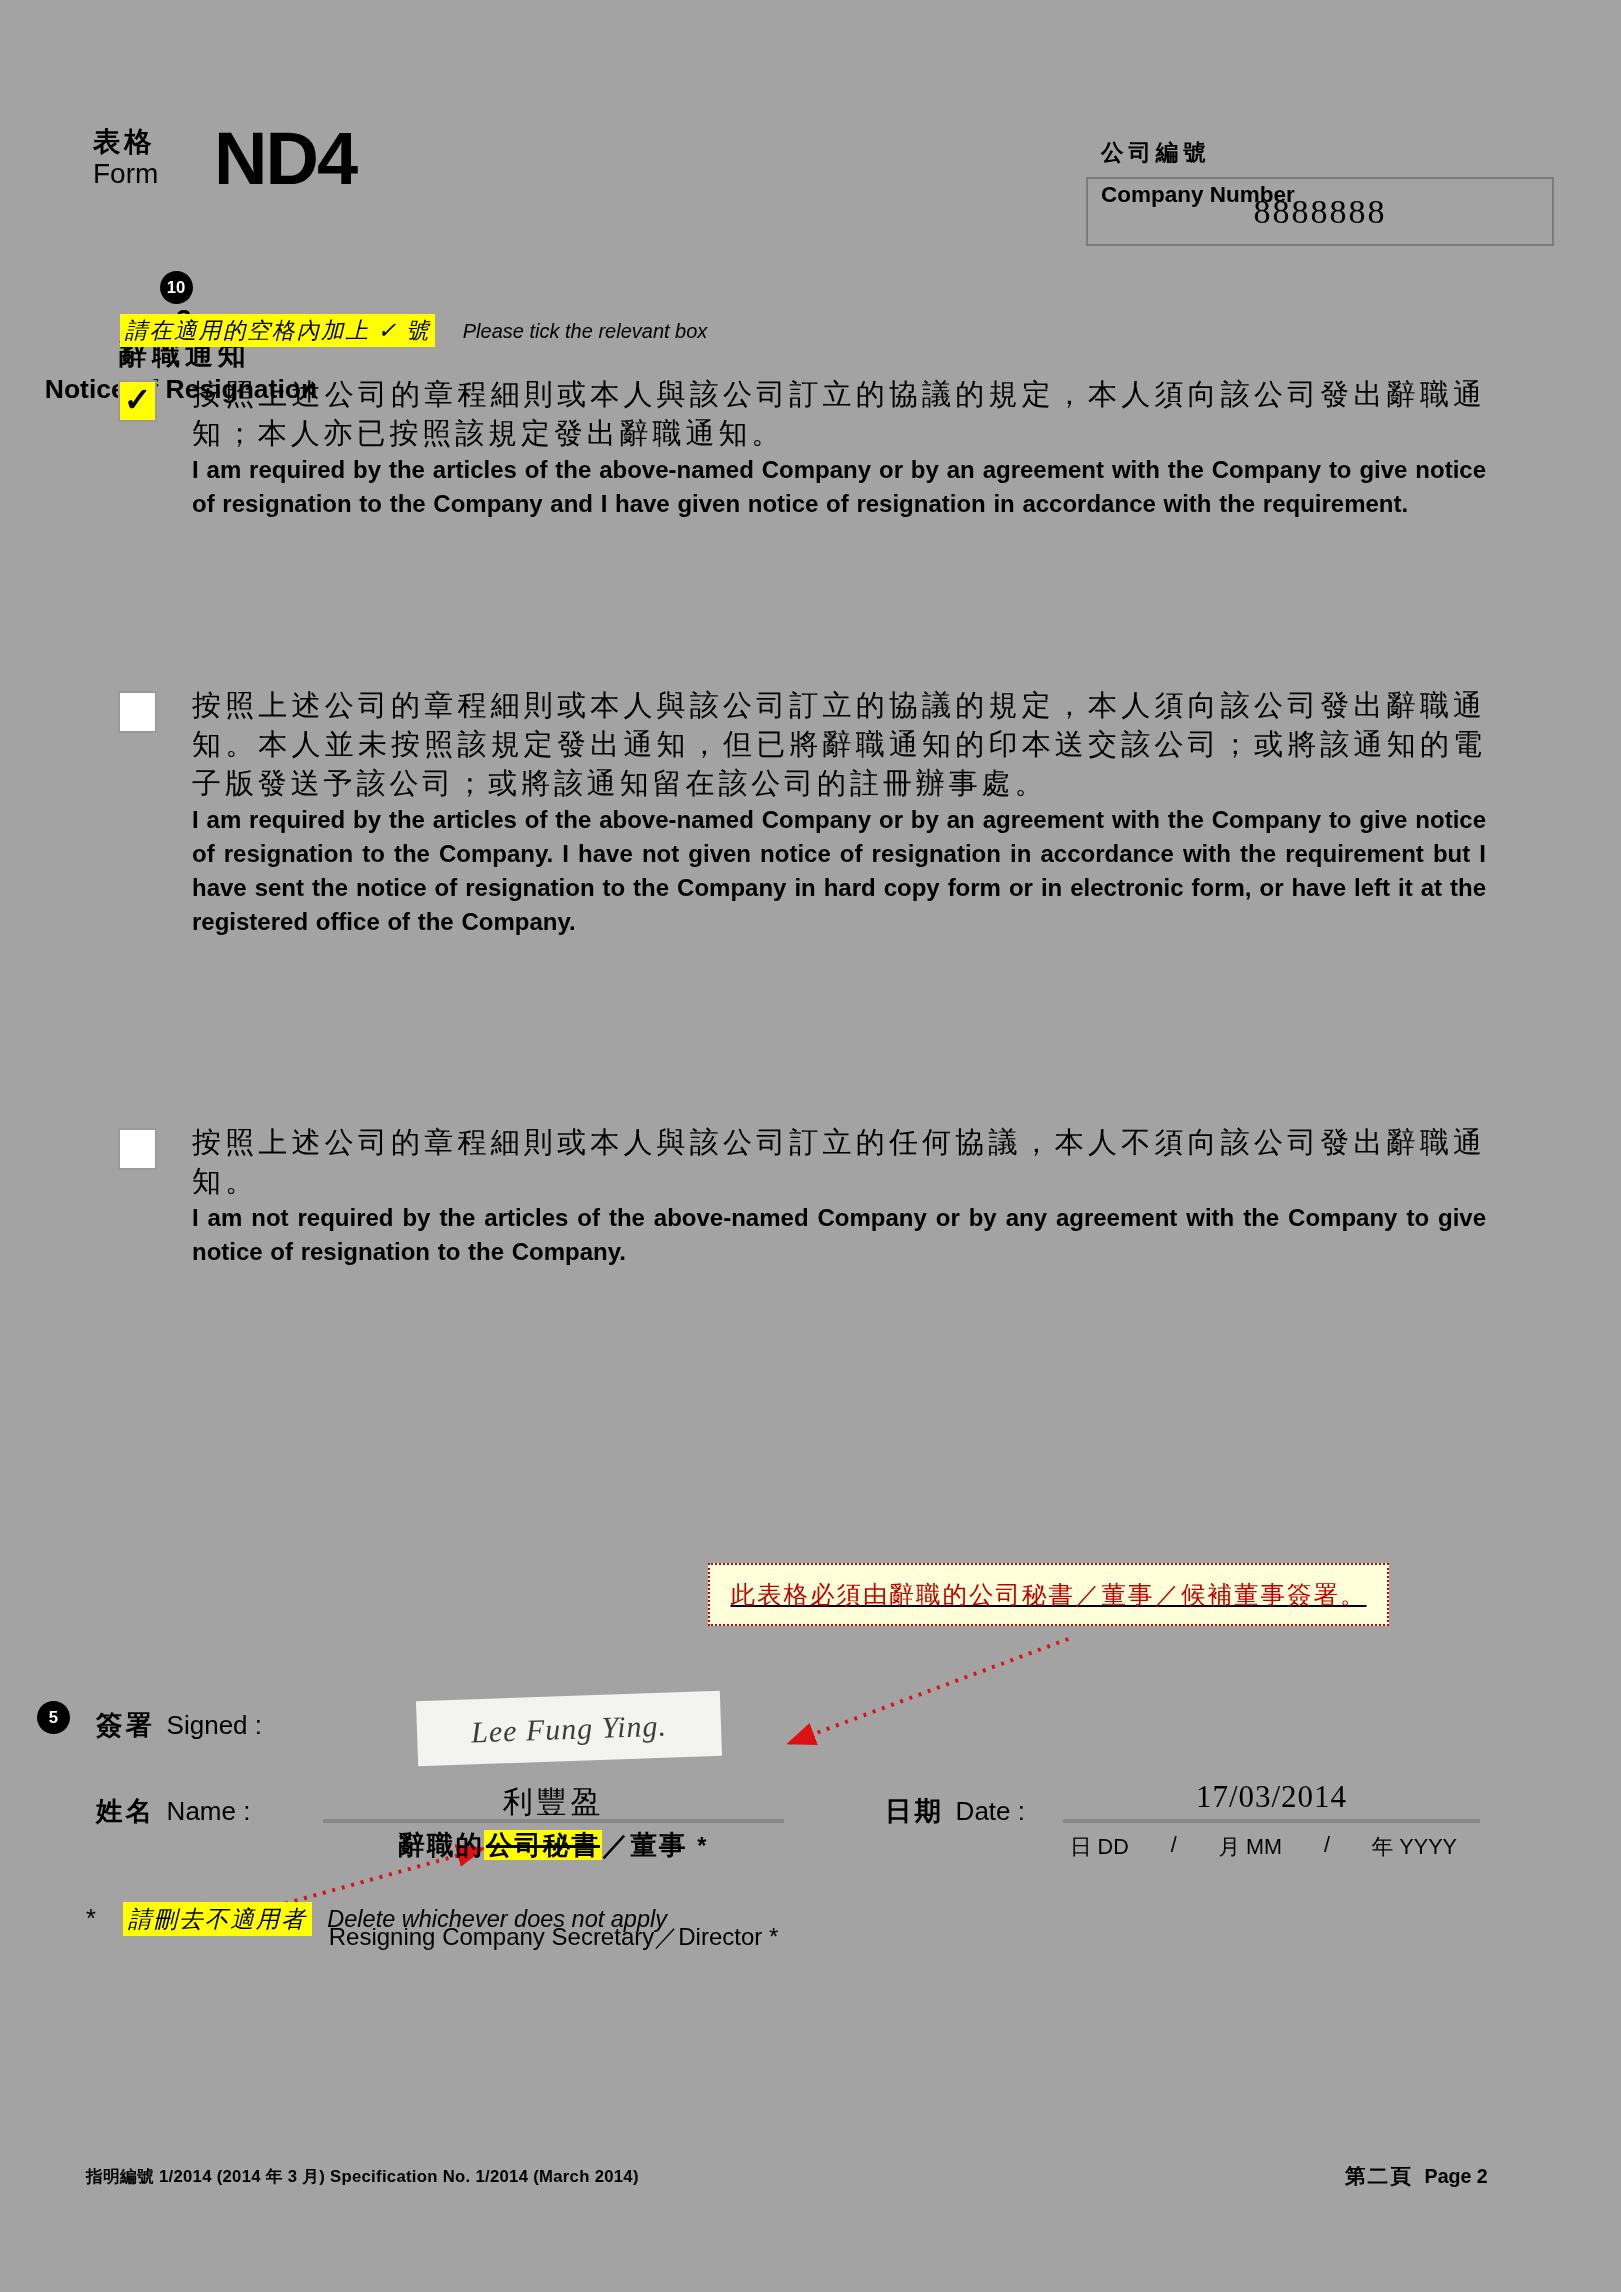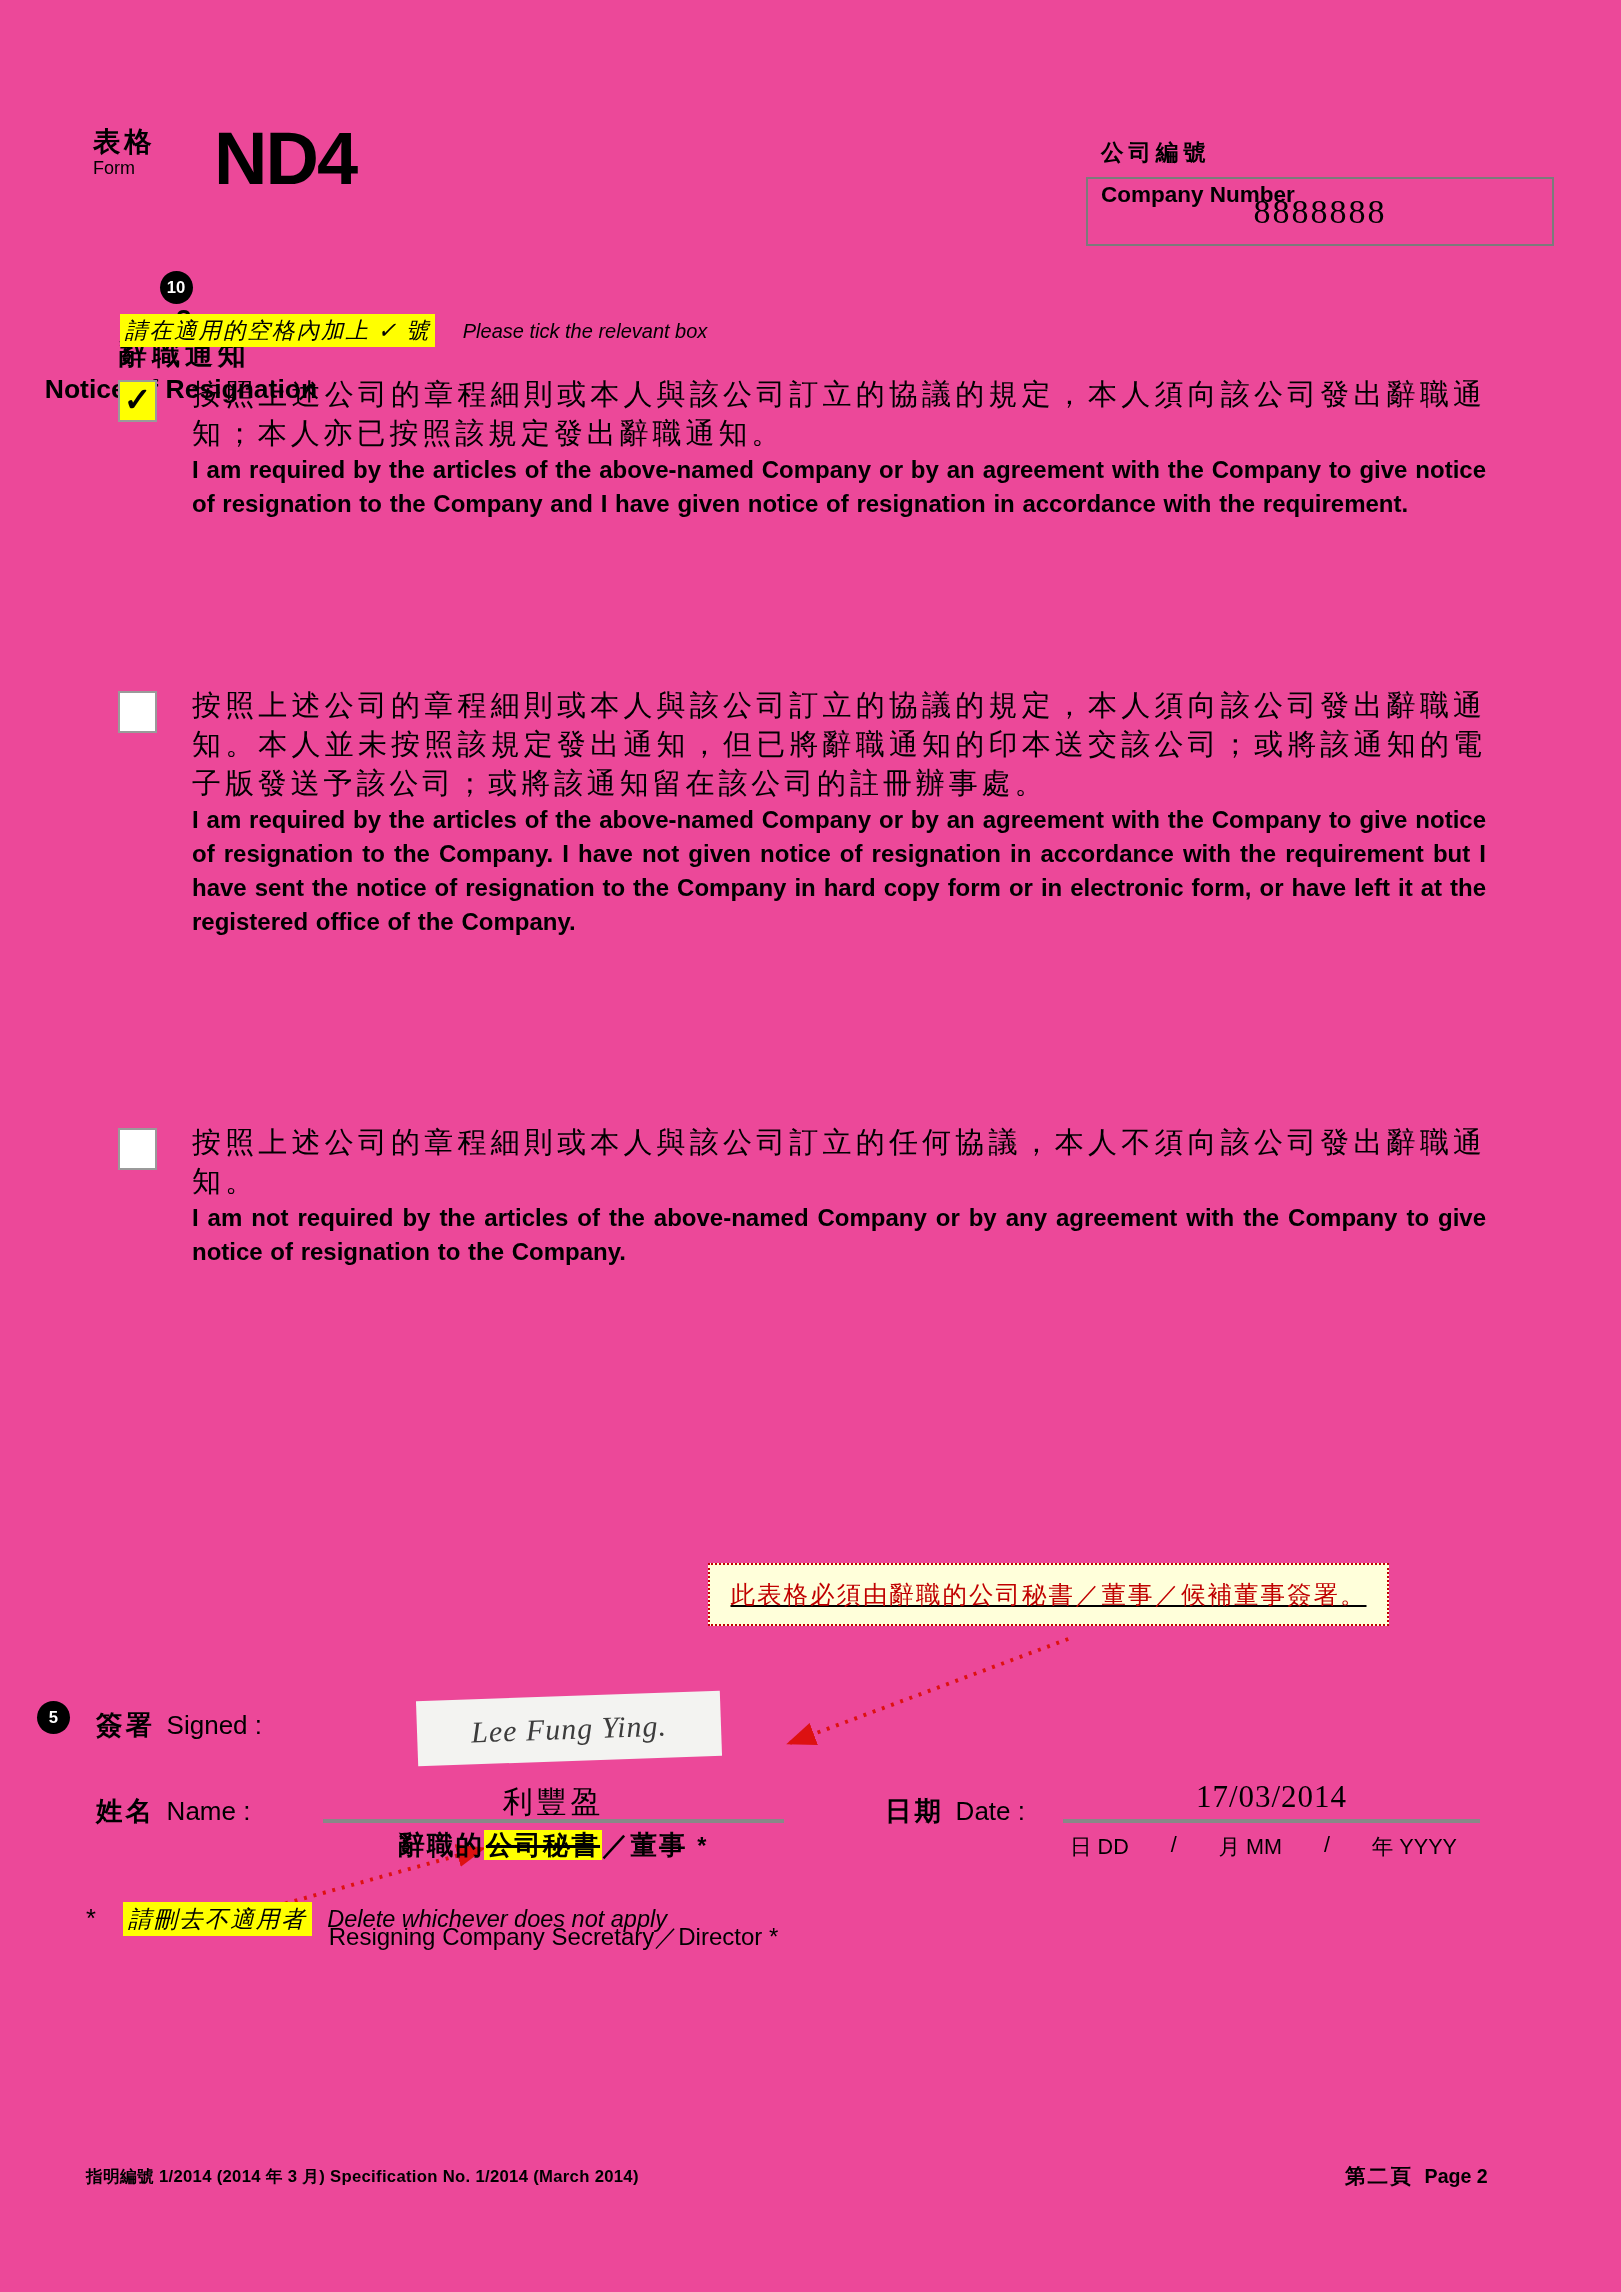--- a/index.html
+++ b/index.html
@@ -1,27 +1,27 @@
 <!DOCTYPE html>
 <html><head>
 <meta charset="utf-8">
 <style>
   * { box-sizing: border-box; }
   body { margin:0; background:#e8e8e8; }
   .page {
     position:relative; width:1621px; height:2293px; margin:0 auto;
-    background:#ec4899; overflow:hidden; color:#000;
+    background:#a3a3a3; overflow:hidden; color:#000;
     font-family:"Liberation Sans", sans-serif;
   }
   .abs { position:absolute; }
 
   
   .hdr-left { left:93px; top:127px; line-height:1.1; }
   .hdr-left .zh { font-weight:bold; font-size:27.4px; letter-spacing:3.9px; }
-  .hdr-left .en { font-size:18px; margin-top:2px; }
+  .hdr-left .en { font-size:28px; margin-top:2px; }
   .hdr-code { left:214px; top:116px; font-size:74px; font-weight:bold; letter-spacing:-2px; }
   .cn-label { left:1101px; top:137px; display:flex; gap:13.7px; align-items:baseline;flex-direction:column; }
   .cn-label .zh { font-weight:bold; font-size:22.5px; letter-spacing:4.9px; }
   .cn-label .en { font-weight:bold; font-size:22.5px; }
   .cn-box { left:1086px; top:177px; width:468px; height:69px; border:2.9px solid #7b7b7b;
             display:flex; align-items:center; justify-content:center; }
   .cn-value { font-family:"Liberation Serif", serif; font-size:34px; letter-spacing:2px; }
 
   
   .sec-head { left:35px; top:271px; display:flex; align-items:center;flex-direction:column; }

